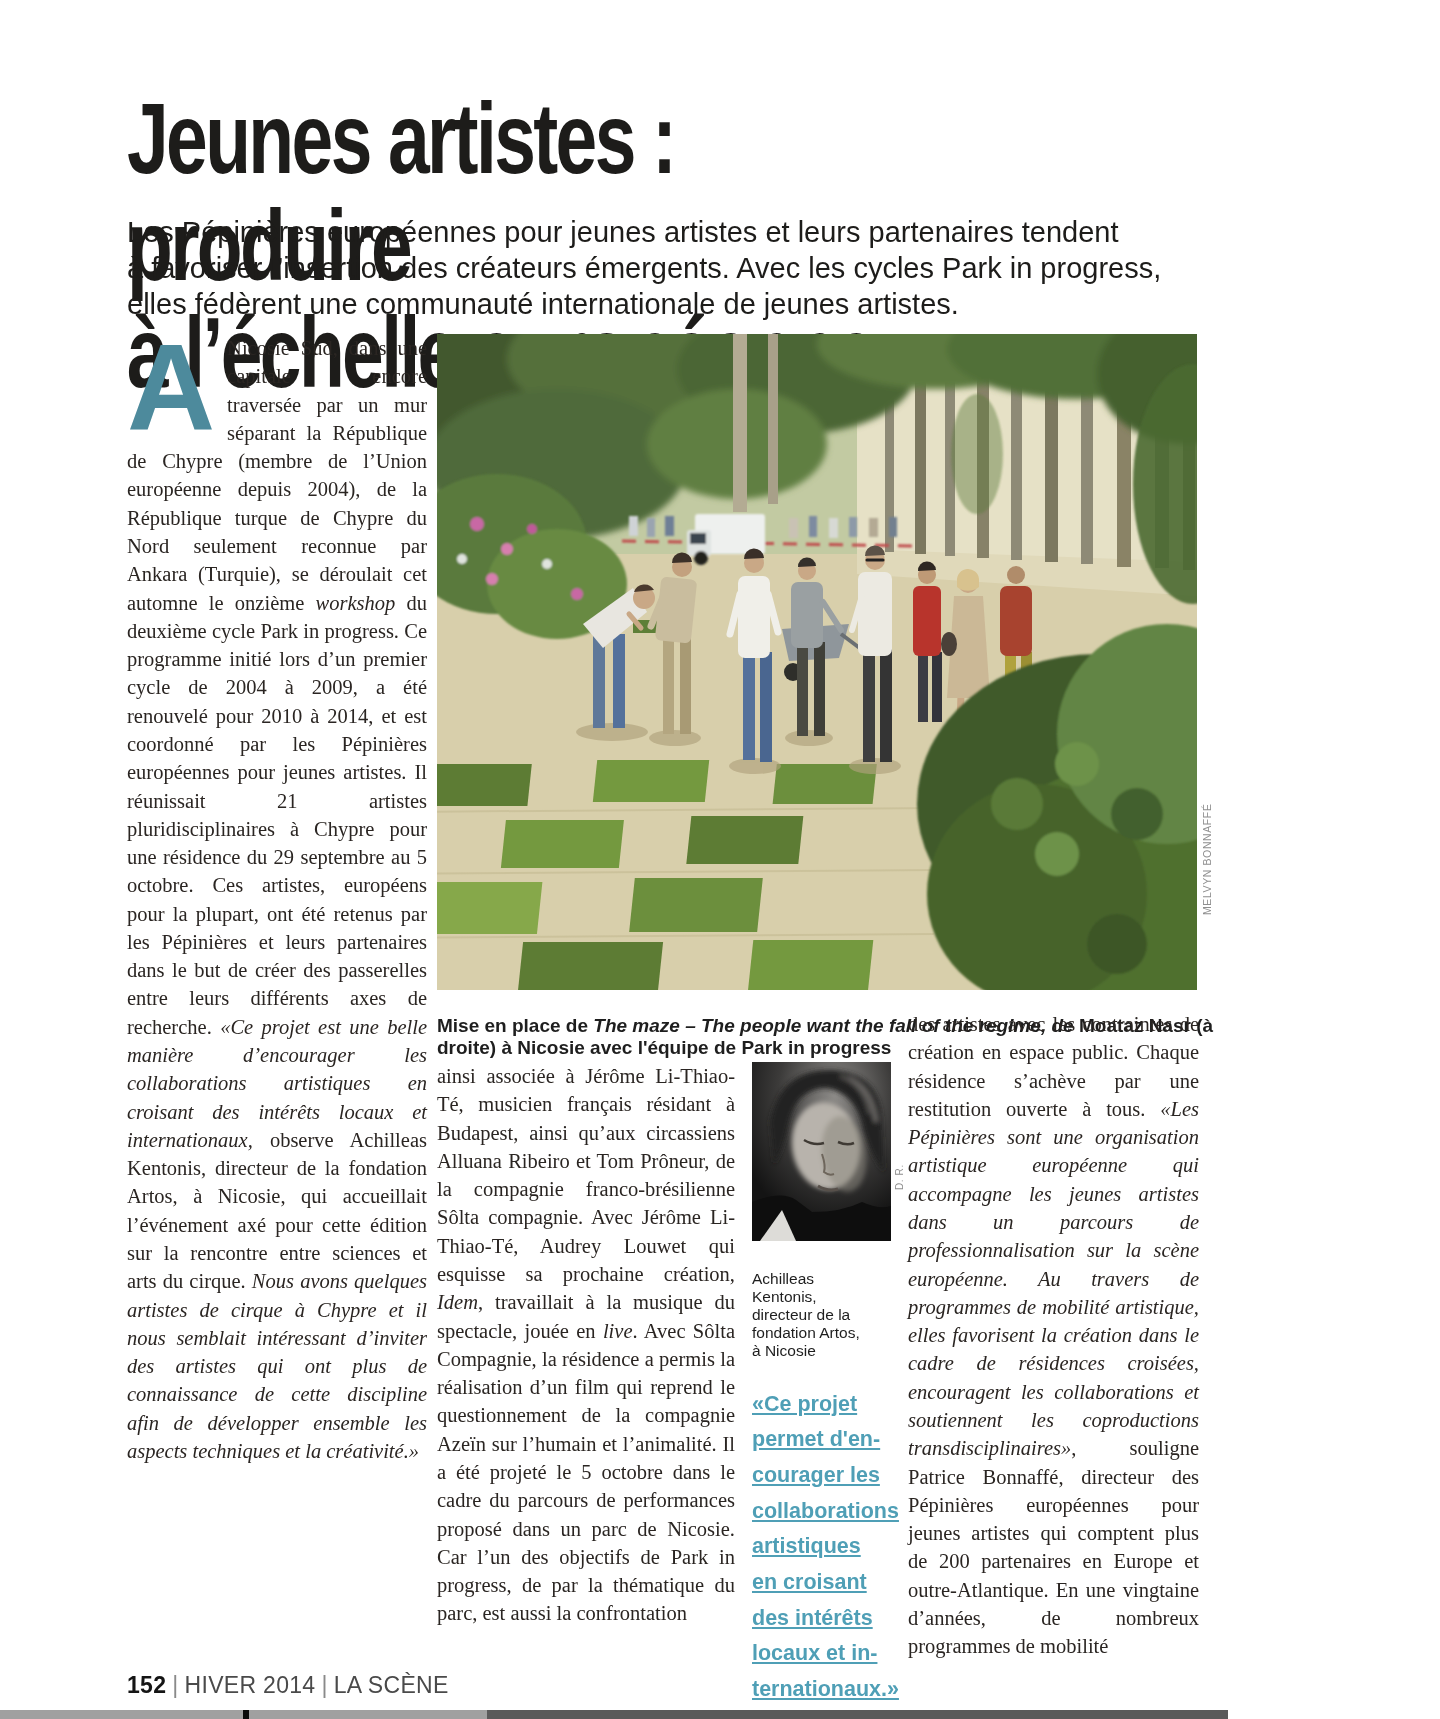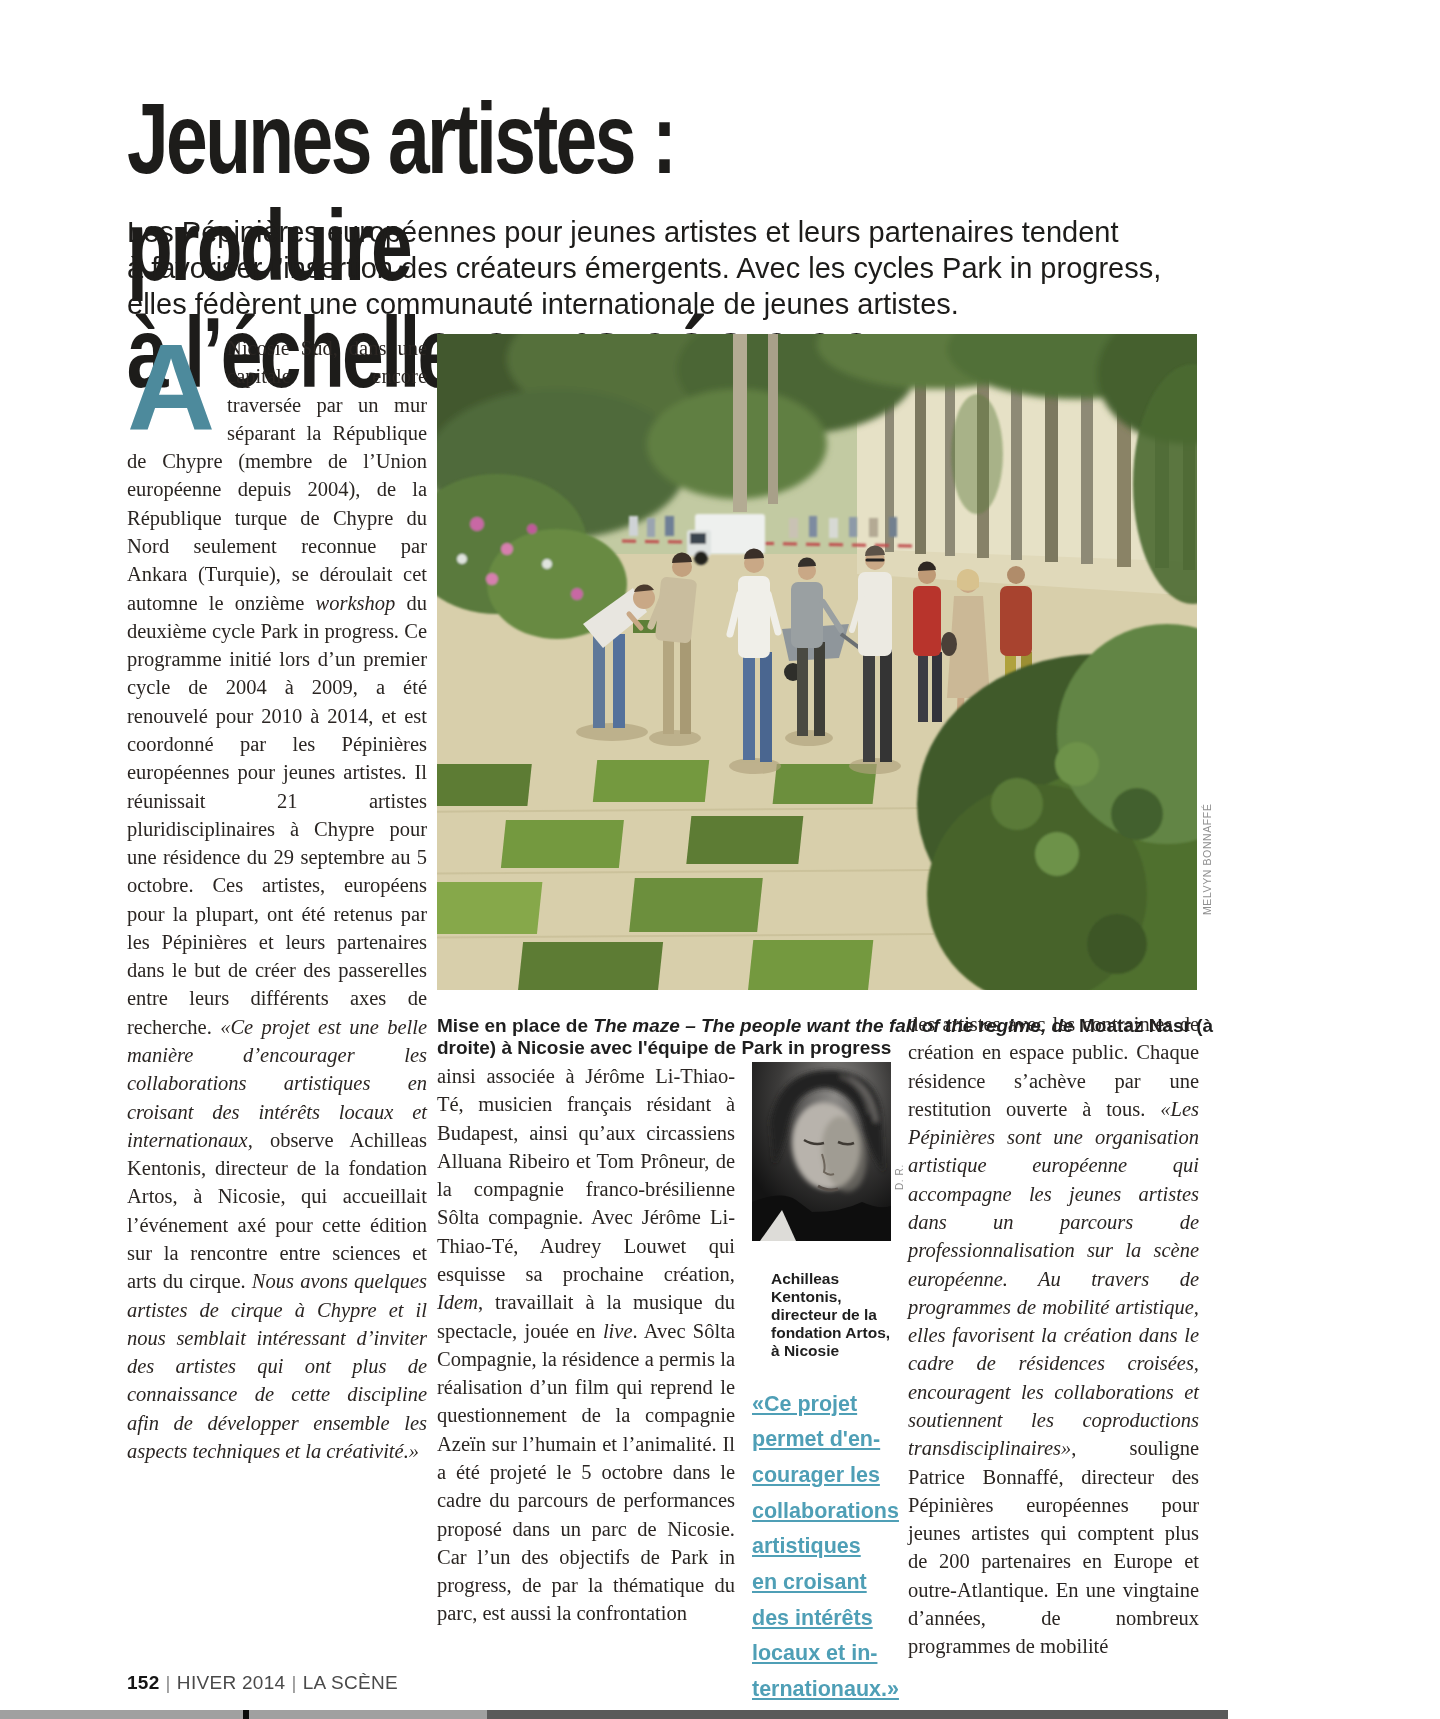--- a/index.html
+++ b/index.html
@@ -27,28 +27,28 @@
   .vertical-credit{position:absolute;writing-mode:vertical-rl;transform:rotate(180deg);
            font-family:"Liberation Sans",sans-serif;font-size:10.5px;color:#8f8f8f;
            letter-spacing:0.6px;}
   .credit-photo{left:1201px;top:790px;height:125px;}
   .credit-portrait{left:894px;top:1142px;height:48px;font-size:10px;}
   .caption{position:absolute;left:437px;top:996px;width:780px;
            font-family:"Liberation Sans",sans-serif;font-weight:bold;
            font-size:19px;line-height:1.18;color:#1e1e1e;}
   .portrait{position:absolute;left:752px;top:1062px;width:139px;height:179px;}
   .portrait svg{display:block;width:100%;height:100%;}
-  .portrait-caption{position:absolute;left:771px;top:1254px;width:160px;
-           font-family:"Liberation Sans",sans-serif;font-weight:bold;
+  .portrait-caption{position:absolute;left:752px;top:1254px;width:160px;
+           font-family:"Liberation Sans",sans-serif;font-weight:normal;
            font-size:15.5px;line-height:1.17;color:#1e1e1e;white-space:pre-line;}
   .pullquote{position:absolute;left:752px;top:1365px;width:185px;
            font-family:"Liberation Sans",sans-serif;font-weight:bold;
            font-size:21.5px;line-height:1.66;white-space:pre-line;text-decoration:underline;}
   .footer{position:absolute;left:127px;top:1672px;
-           font-family:"Liberation Sans",sans-serif;font-size:19px;color:#4a4a4a;
+           font-family:"Liberation Sans",sans-serif;font-size:23px;color:#4a4a4a;
            letter-spacing:0.3px;}
   .footer .pnum{font-weight:bold;color:#151515;}
   .footer .sep{color:#8a8a8a;padding:0 6px;}
   .edgebar{position:absolute;left:0;bottom:0;width:1440px;height:9px;display:flex;}
   .edgebar .s1{width:243px;background:#a0a0a0;}
   .edgebar .s2{width:6px;background:#0a0a0a;}
   .edgebar .s3{width:238px;background:#a0a0a0;}
   .edgebar .s4{flex:1;background:#5a5a5a;}
 </style>
 </head>

